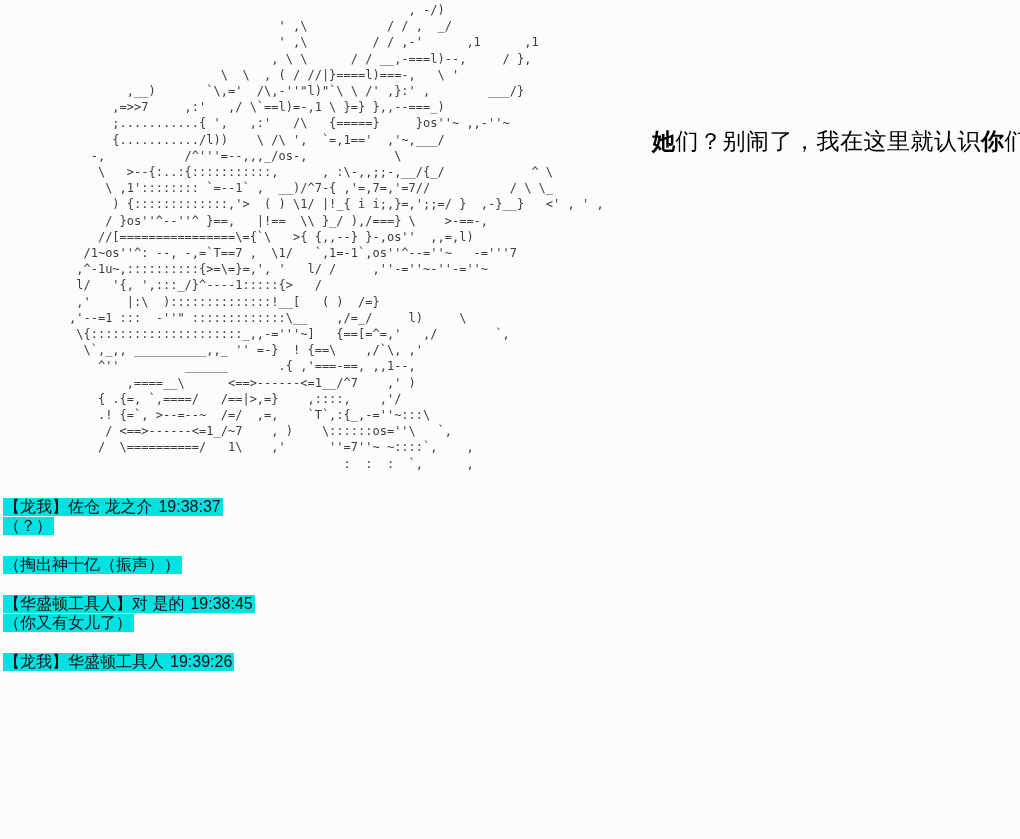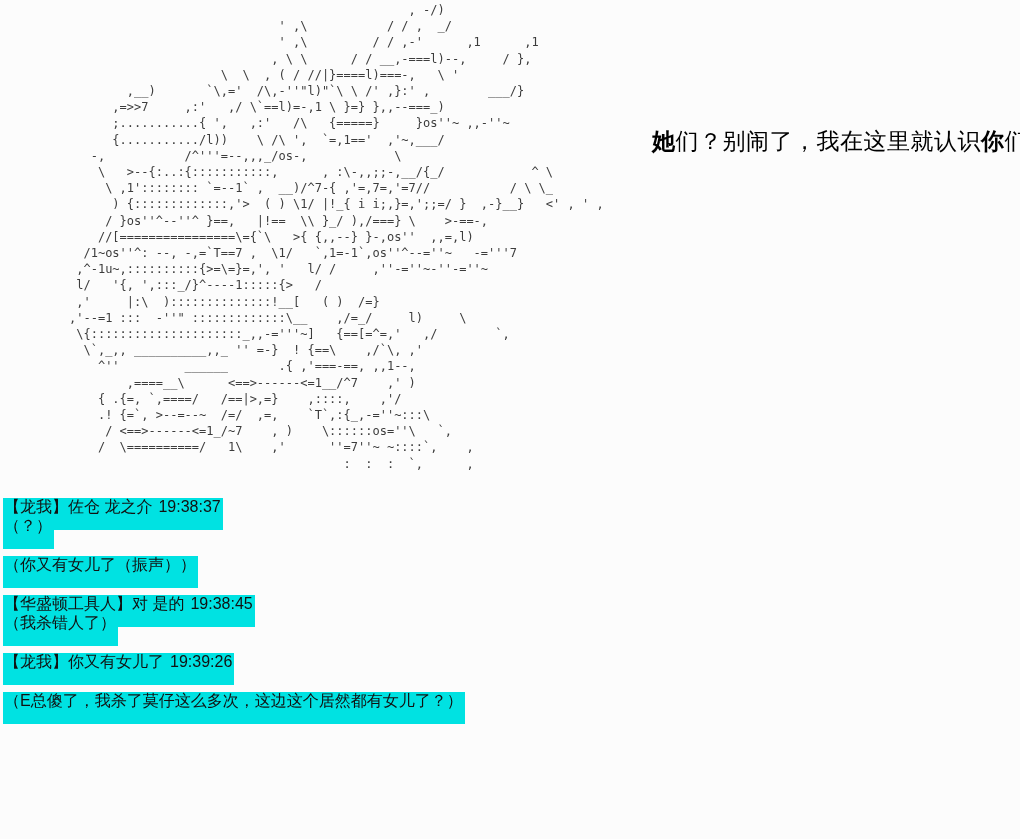--- a/index.html
+++ b/index.html
@@ -35,21 +35,21 @@
     top:497px;left:3px;
   }
   .msg{margin-bottom:20px;}
   .msg .line{
     font-size:16px;
     line-height:19px;
     white-space:nowrap;
   }
   .hl{
     background:#00e2e2;
-    padding:0 2px 15px 1px;
+    padding:0 2px 1px 1px;
     color:#111;
   }
   .time{margin-left:6px;}
   .bolt{
     display:inline-block;
     vertical-align:-2px;
     margin:0 1px;
   }
 </style>
 </head>
@@ -90,32 +90,31 @@
 </div>
 
 <div class="messages">
 
   <div class="msg">
     <div class="line"><span class="hl"><span>【龙我】佐仓 龙之介</span><span class="time">19:38:37</span></span></div>
     <div class="line"><span class="hl">（？）</span></div>
   </div>
 
   <div class="msg">
-    <div class="line"><span class="hl">（你又有女儿了（振声））</span></div>
+    <div class="line"><span class="hl">（掏出神十亿（振声））</span></div>
   </div>
 
   <div class="msg">
     <div class="line"><span class="hl"><span>【华盛顿工具人】对 是的</span><span class="time">19:38:45</span></span></div>
-    <div class="line"><span class="hl">（我杀错人了）</span></div>
+    <div class="line"><span class="hl">（你又有女儿了）</span></div>
   </div>
 
   <div class="msg">
-    <div class="line"><span class="hl"><span>【龙我】你又有女儿了</span><span class="time">19:39:26</span></span></div>
+    <div class="line"><span class="hl"><span>【龙我】华盛顿工具人</span><span class="time">19:39:26</span></span></div>
   </div>
 
   <div class="msg">
-    <div class="line"><span class="hl">（E总傻了，我杀了莫仔这么多次，这边这个居然都有女儿了？）</span></div>
   </div>
 
   <div class="msg">
   </div>
 
 </div>
 
 </body></html>

